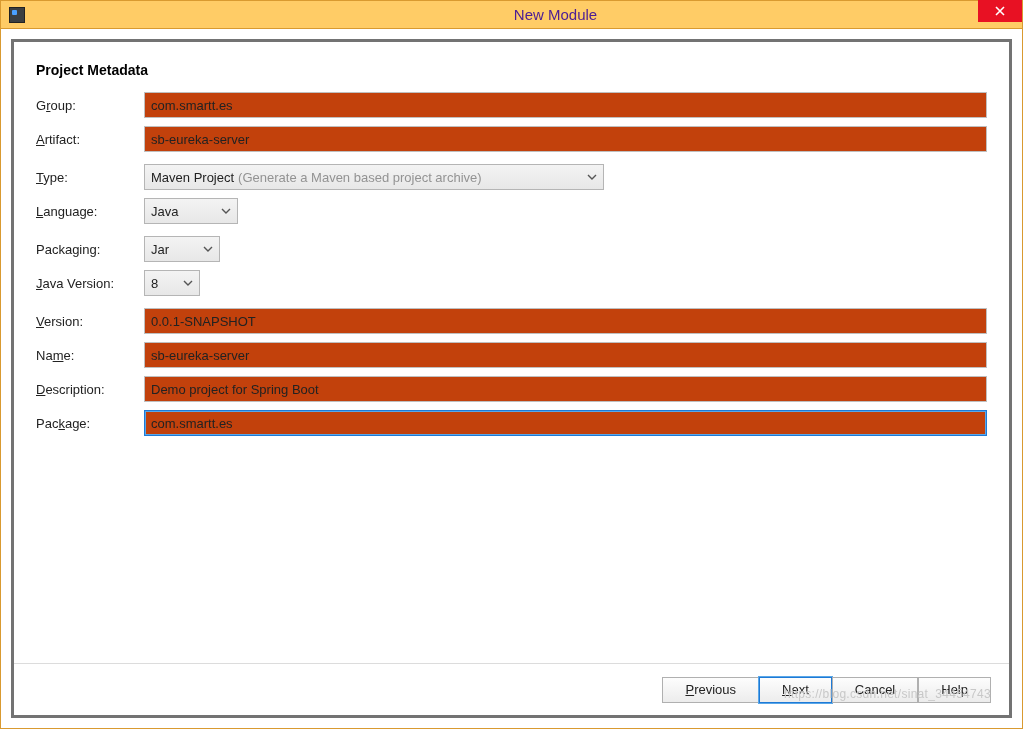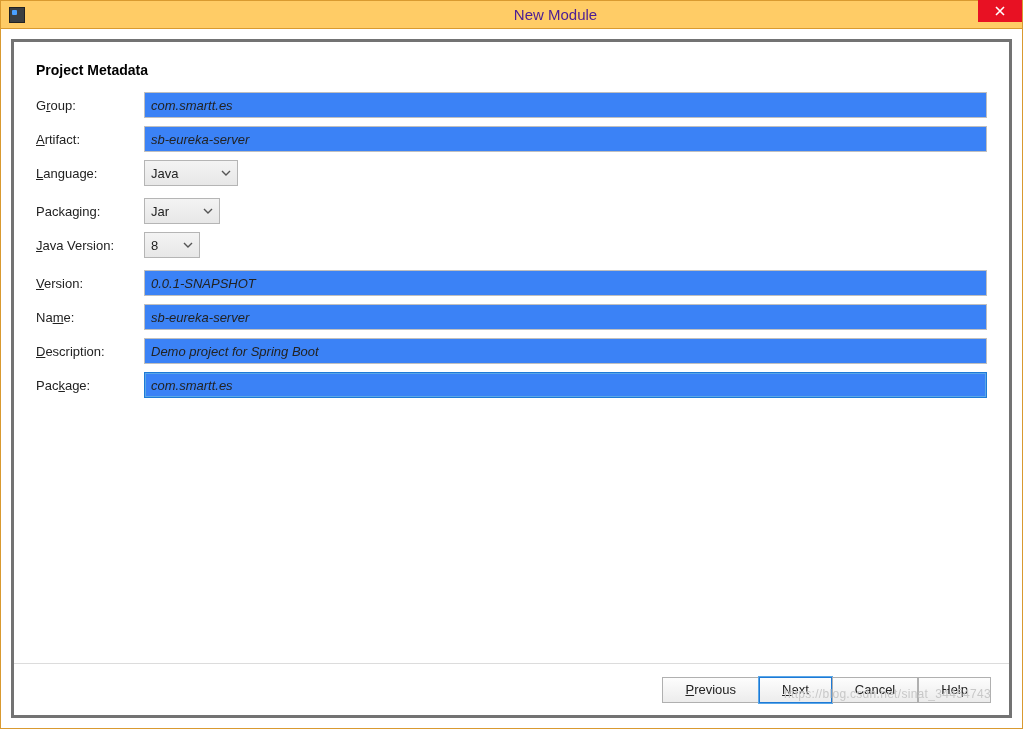--- a/index.html
+++ b/index.html
@@ -35,21 +35,21 @@
     display: flex; flex-direction: column;
   }
   .form-area { padding: 20px 22px 0 22px; flex:1; }
   .section-title { font-weight: bold; font-size: 14px; margin-bottom: 14px; }
   .row { display: flex; align-items: center; margin-bottom: 8px; }
   .row.gap-before { margin-top: 12px; }
   .label-col { width: 108px; color: #222; }
   .label-col .ul { text-decoration: underline; }
   .text-input {
     flex:1; height: 26px; border: 1px solid #bfbfbf; padding: 2px 6px;
-    background: #3b82f6; color: #222; outline: none; font-style: italic;
+    background: #c2410c; color: #222; outline: none;
   }
   .text-input.focused { border: 1px solid #1e7ad6; box-shadow: 0 0 0 1px #5aa7e8 inset; }
   .select {
     height: 26px; display:flex; align-items:center;
     border: 1px solid #b5b5b5; background: linear-gradient(#f3f3f3,#e7e7e7);
     padding: 0 6px; color:#222; cursor:pointer;
   }
   .select .hint { color:#939393; margin-left:4px; }
   .chev { margin-left: 10px; display:inline-block; }
   .chev svg { width:10px; height:10px; display:block; }
@@ -94,20 +94,32 @@
         <div class="row">
           <div class="label-col"><span>G</span><span class="ul">r</span><span>oup:</span></div>
           <input class="text-input" value="com.smartt.es" style="">
         </div>
 
         <div class="row">
           <div class="label-col"><span></span><span class="ul">A</span><span>rtifact:</span></div>
           <input class="text-input" value="sb-eureka-server" style="">
         </div>
 
+        <div class="row gap-before">
+          <div class="label-col"><span></span><span class="ul">T</span><span>ype:</span></div>
+          <div class="select" style="width:460px;">
+            <span>Maven Project</span>
+            <span class="hint">(Generate a Maven based project archive)</span>
+            <span class="chev" style="margin-left:auto;">
+                <svg viewBox="0 0 10 10">
+                  <path d="M1 3 L5 7 L9 3" fill="none" stroke="#555" stroke-width="1.4"></path>
+                </svg>
+              </span>
+          </div>
+        </div>
 
         <div class="row">
           <div class="label-col"><span></span><span class="ul">L</span><span>anguage:</span></div>
           <div class="select" style="width:94px;gap:20px;">
             <span>Java</span>
             <span class="chev" style="margin-left:auto;">
                 <svg viewBox="0 0 10 10">
                   <path d="M1 3 L5 7 L9 3" fill="none" stroke="#555" stroke-width="1.4"></path>
                 </svg>
               </span>

